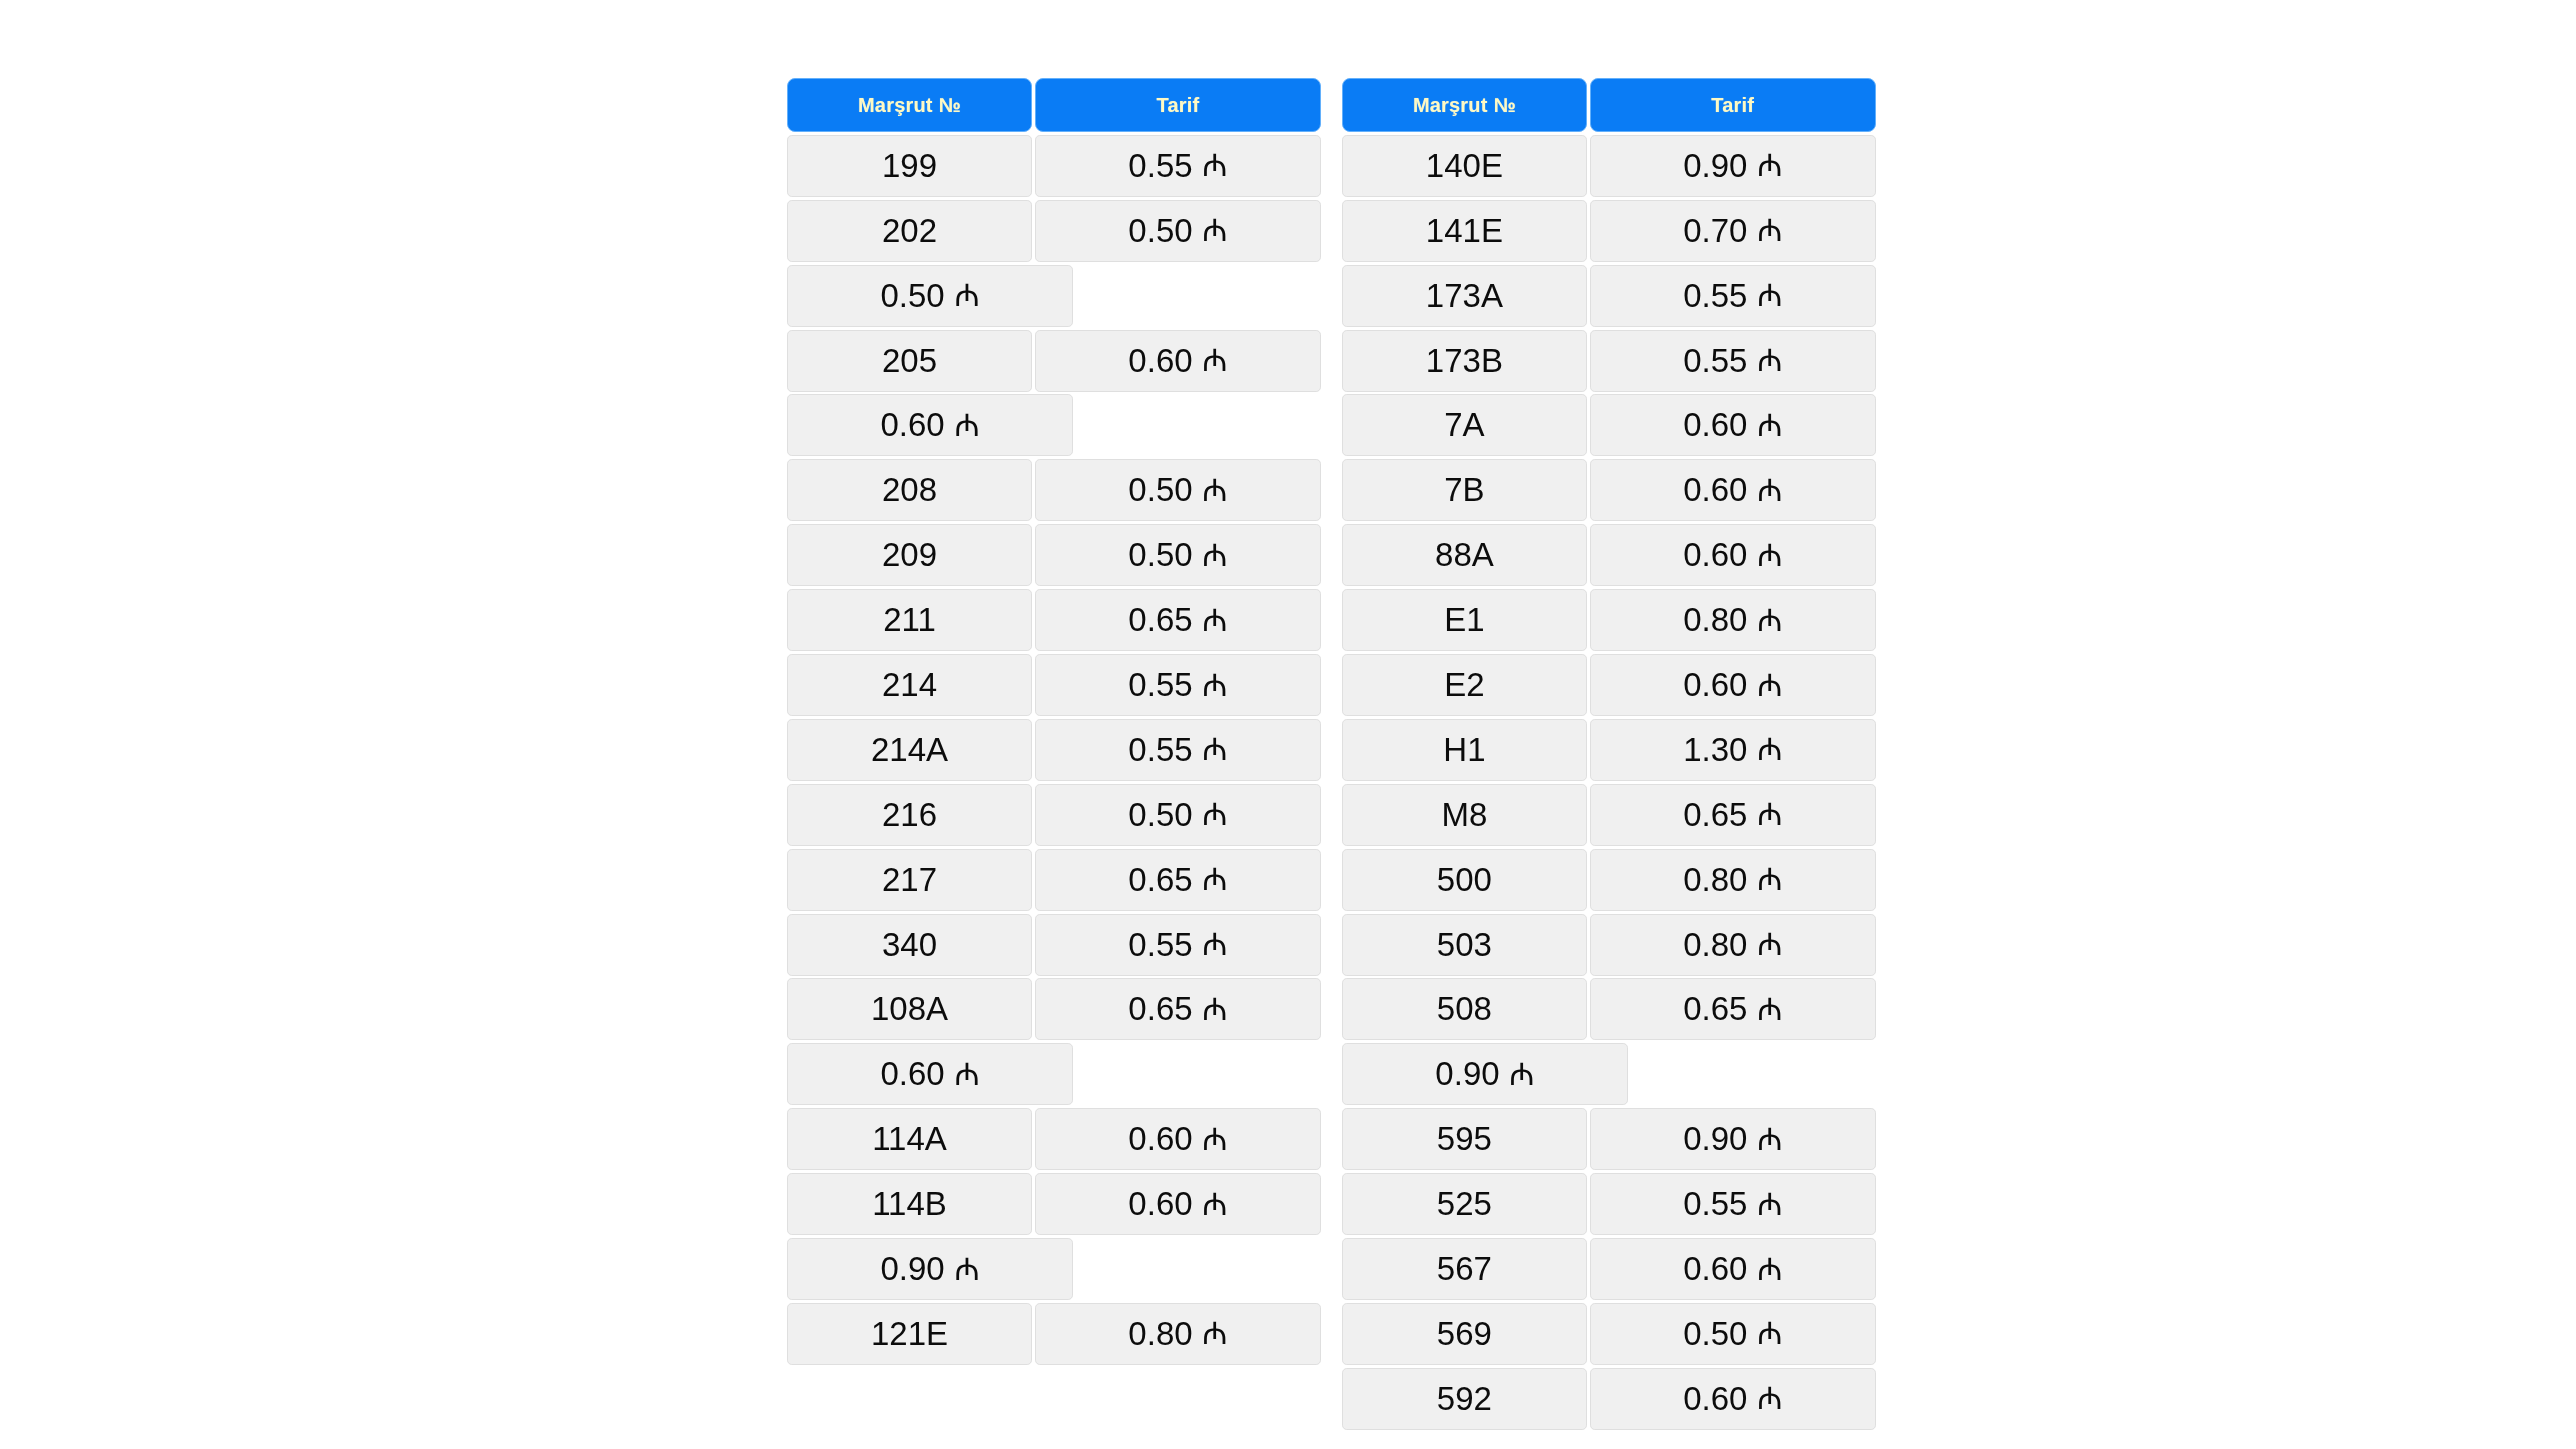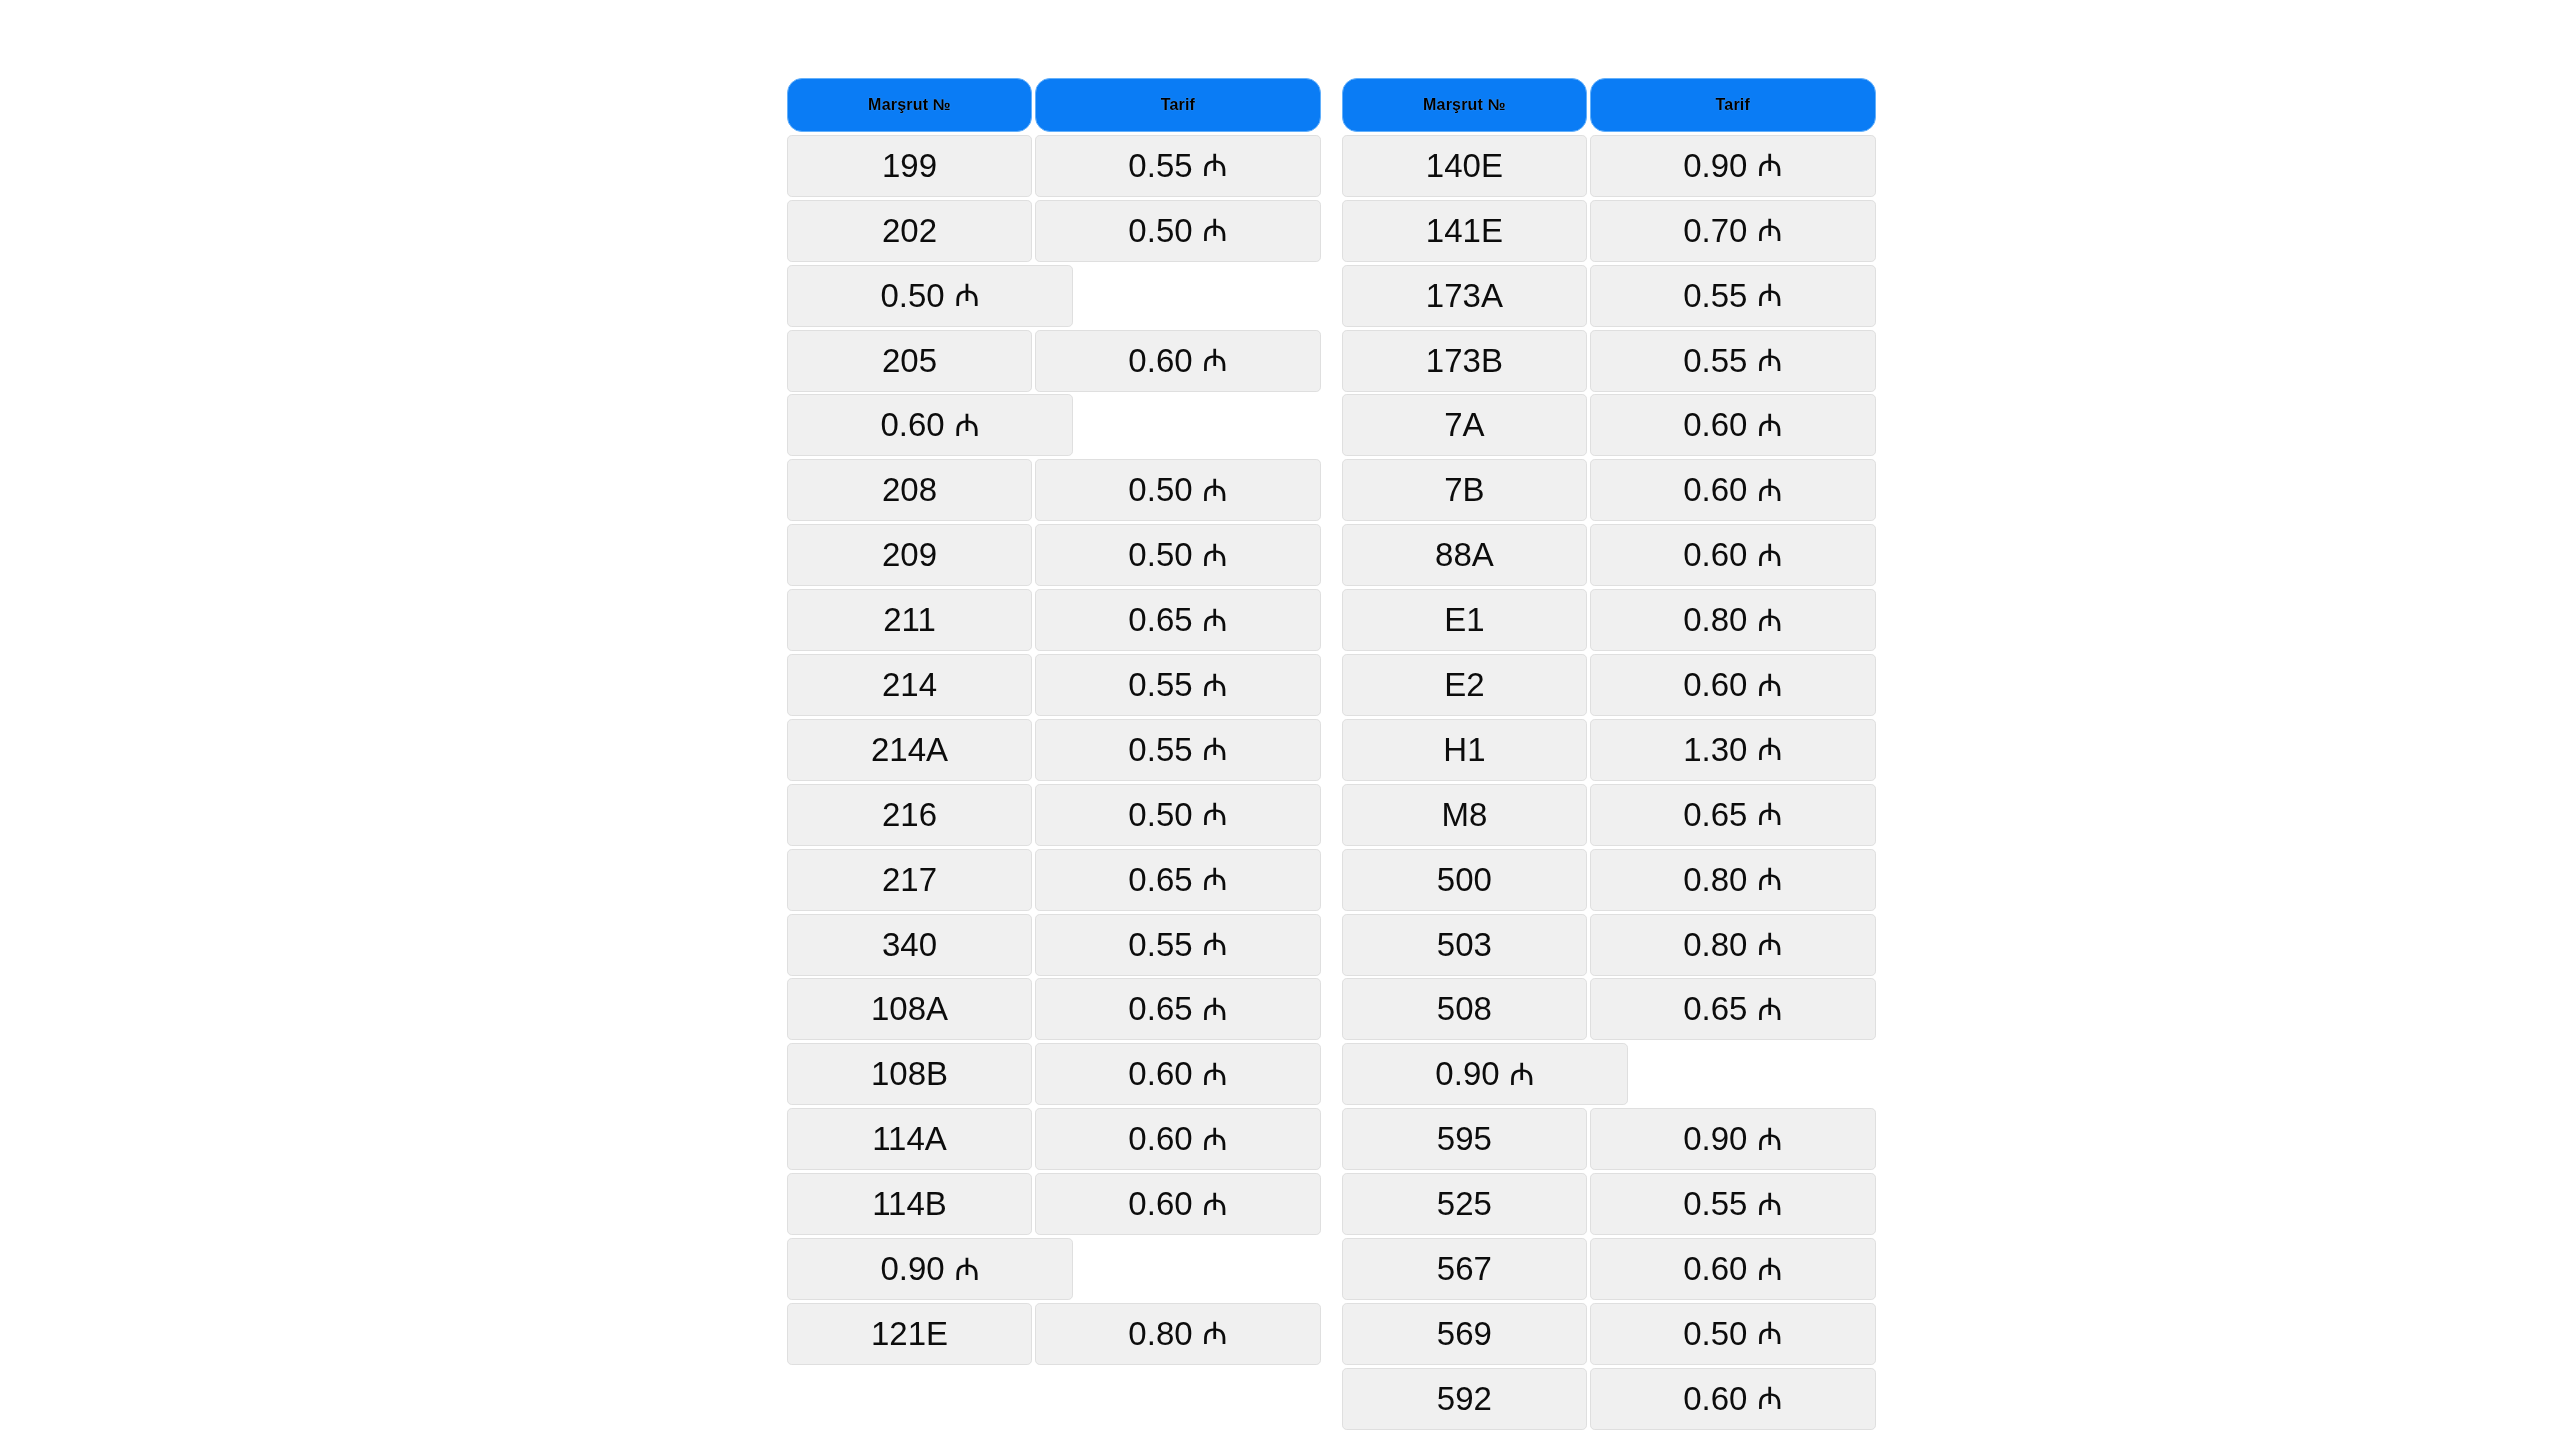--- a/index.html
+++ b/index.html
@@ -36,29 +36,29 @@
   }
 
   .t-row {
     display: flex;
     flex-direction: row;
     gap: 2.9px;
   }
 
   .t-head {
     background: #0a7cf5;
-    color: #000000;
-    font-size: 16px;
+    color: #fef9c3;
+    font-size: 20px;
     font-weight: bold;
     letter-spacing: 0.2px;
     height: 54px;
     display: flex;
     align-items: center;
     justify-content: center;
-    border-radius: 15px;
+    border-radius: 8px;
     border: 1px solid #63b0fb;
     text-shadow: 0 0 1px rgba(255,255,255,0.45);
   }
 
   .t-cell {
     background: #f0f0f0;
     color: #0c0c0c;
     font-size: 33px;
     height: 62px;
     display: flex;
@@ -181,21 +181,20 @@
           </div>
         </div>
         <div class="t-row">
           <div class="t-cell col-route">108A</div>
           <div class="t-cell col-fare">
             <span class="amount">0.65</span>
             <span class="manat">₼</span>
           </div>
         </div>
         <div class="t-row">
-          <div class="t-cell col-route">108B</div>
           <div class="t-cell col-fare">
             <span class="amount">0.60</span>
             <span class="manat">₼</span>
           </div>
         </div>
         <div class="t-row">
           <div class="t-cell col-route">114A</div>
           <div class="t-cell col-fare">
             <span class="amount">0.60</span>
             <span class="manat">₼</span>

